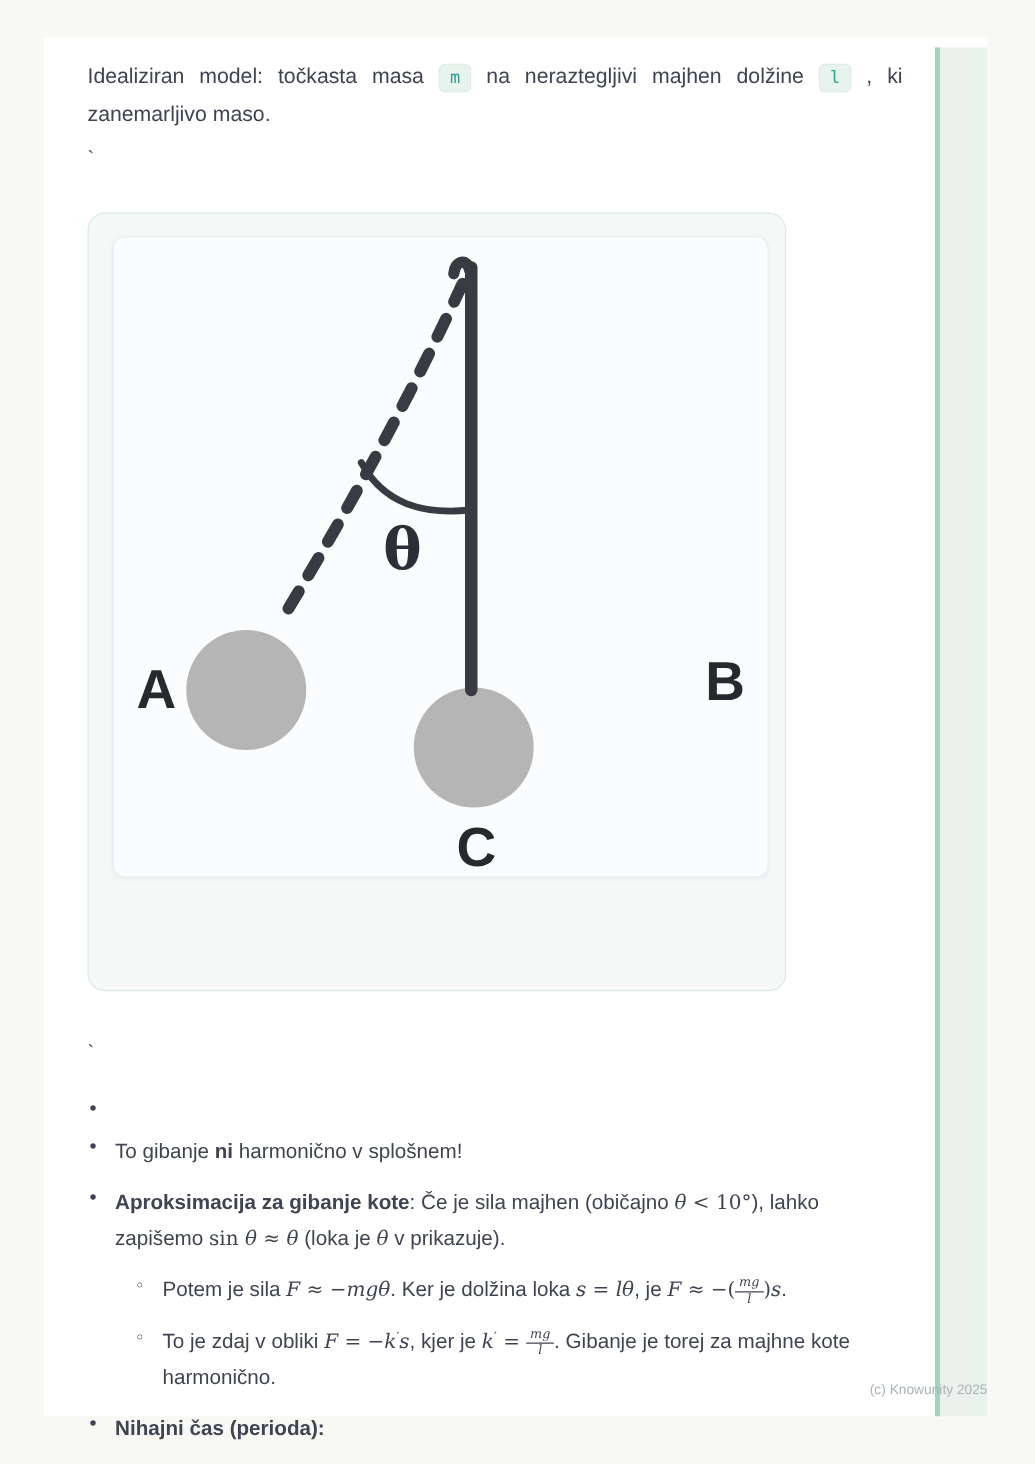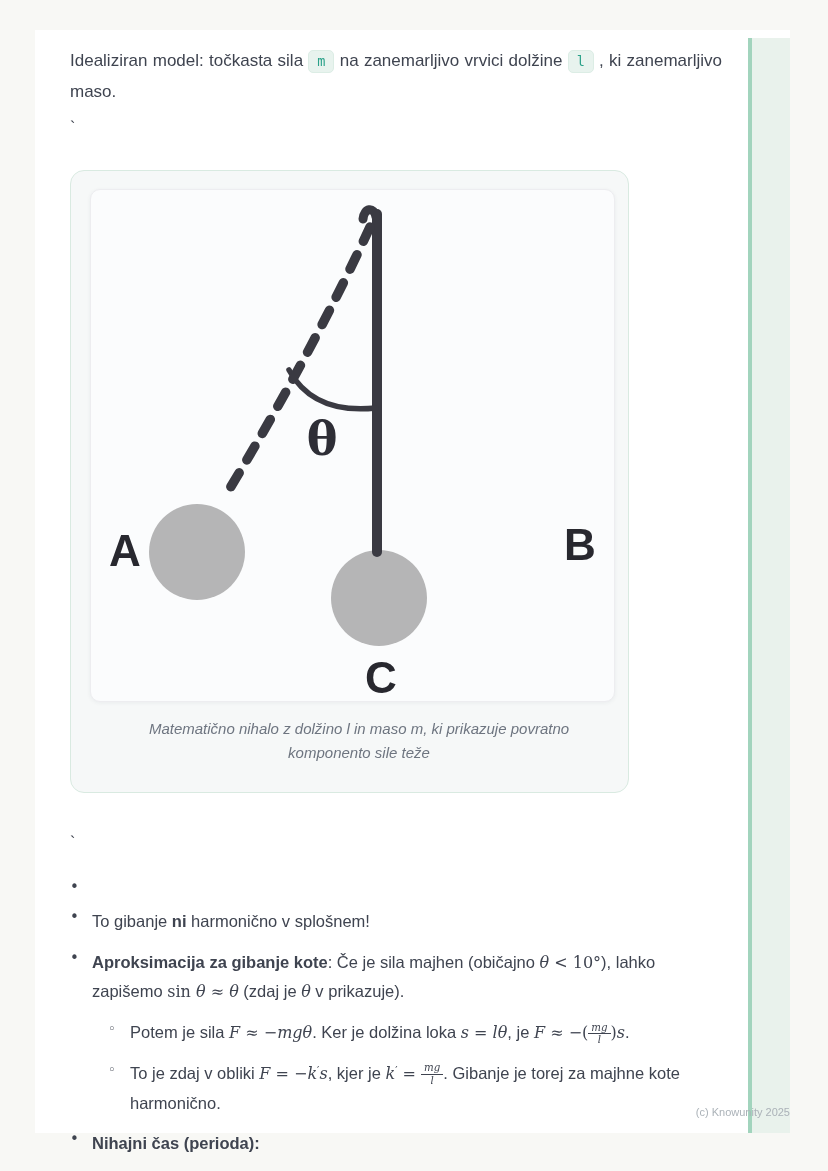--- a/index.html
+++ b/index.html
@@ -73,58 +73,57 @@
   }
 </style>
 </head>
 <body>
 
 <div class="page-card">
   <div class="stripe"></div>
 
   <div class="content">
 
-    <p class="intro"><span>Idealiziran model: točkasta sila </span><span class="chip">m</span><span> na zanemarljivo vrvici dolžine </span><span class="chip">l</span><span> , ki zanemarljivo maso.</span></p>
+    <p class="intro"><span>Idealiziran model: točkasta masa </span><span class="chip">m</span><span> na neraztegljivi majhen dolžine </span><span class="chip">l</span><span> , ki zanemarljivo maso.</span></p>
 
     <div class="tick t1">`</div>
 
     <div class="figure-card">
       <div class="panel">
         <svg width="523" height="511" viewBox="0 0 523 511">
           <circle cx="106" cy="362" r="48" fill="#b5b5b6"></circle>
           <circle cx="288" cy="408" r="48" fill="#b5b5b6"></circle>
           <path d="M286 24 L286 362" stroke="#3a3a42" stroke-width="10" stroke-linecap="round" fill="none"></path>
           <path d="M285 27 C283 16 273 18 272 29" stroke="#3a3a42" stroke-width="9" stroke-linecap="round" fill="none"></path>
           <path d="M279 37 Q220 165 133 308" stroke="#3a3a42" stroke-width="9.5" stroke-linecap="round" stroke-dasharray="16 15" fill="none"></path>
           <path d="M198 180 C216 213 247 222 285 218" stroke="#3a3a42" stroke-width="5.5" stroke-linecap="round" fill="none"></path>
           <text x="231" y="265" text-anchor="middle" font-family="DejaVu Serif, serif" font-weight="bold" font-size="46" fill="#2e2e36">θ</text>
           <text x="34" y="376" text-anchor="middle" font-family="Liberation Sans, sans-serif" font-weight="bold" font-size="44" fill="#28282f">A</text>
           <text x="489" y="370" text-anchor="middle" font-family="Liberation Sans, sans-serif" font-weight="bold" font-size="44" fill="#28282f">B</text>
           <text x="290" y="503" text-anchor="middle" font-family="Liberation Sans, sans-serif" font-weight="bold" font-size="44" fill="#28282f">C</text>
         </svg>
       </div>
-      <div class="caption">Matematično nihalo z dolžino l in maso m, ki prikazuje povratno komponento sile teže</div>
     </div>
 
     <div class="tick t2">`</div>
 
     <div class="bullets">
 
       <div class="li l1">
         <span class="mk"></span>
       </div>
 
       <div class="li l1">
         <span class="mk"></span>
         <div class="tx"><span>To gibanje </span><span class="bold">ni</span><span> harmonično v splošnem!</span></div>
       </div>
 
       <div class="li l1">
         <span class="mk"></span>
-        <div class="tx"><span class="bold">Aproksimacija za gibanje kote</span><span>: Če je sila majhen (običajno </span><span class="mi">θ</span><span class="mu"> &lt; 10°</span><span>), lahko zapišemo </span><span class="mu">sin </span><span class="mi">θ</span><span class="mu"> ≈ </span><span class="mi">θ</span><span> (zdaj je </span><span class="mi">θ</span><span> v prikazuje).</span></div>
+        <div class="tx"><span class="bold">Aproksimacija za gibanje kote</span><span>: Če je sila majhen (običajno </span><span class="mi">θ</span><span class="mu"> &lt; 10°</span><span>), lahko zapišemo </span><span class="mu">sin </span><span class="mi">θ</span><span class="mu"> ≈ </span><span class="mi">θ</span><span> (loka je </span><span class="mi">θ</span><span> v prikazuje).</span></div>
       </div>
 
       <div class="li l2">
         <span class="mk"></span>
         <div class="tx"><span>Potem je sila </span><span class="mi">F</span><span class="mu"> ≈ −</span><span class="mi">mgθ</span><span>. Ker je dolžina loka </span><span class="mi">s</span><span class="mu"> = </span><span class="mi">lθ</span><span>, je </span><span class="mi">F</span><span class="mu"> ≈ −(</span><span class="frac"><span class="fn">mg</span><span class="fd">l</span></span><span class="mu">)</span><span class="mi">s</span><span>.</span></div>
       </div>
 
       <div class="li l2">
         <span class="mk"></span>
         <div class="tx"><span>To je zdaj v obliki </span><span class="mi">F</span><span class="mu"> = −</span><span class="mi">k</span><span class="prime">′</span><span class="mi">s</span><span>, kjer je </span><span class="mi">k</span><span class="prime">′</span><span class="mu"> = </span><span class="frac"><span class="fn">mg</span><span class="fd">l</span></span><span>. Gibanje je torej za majhne kote harmonično.</span></div>

